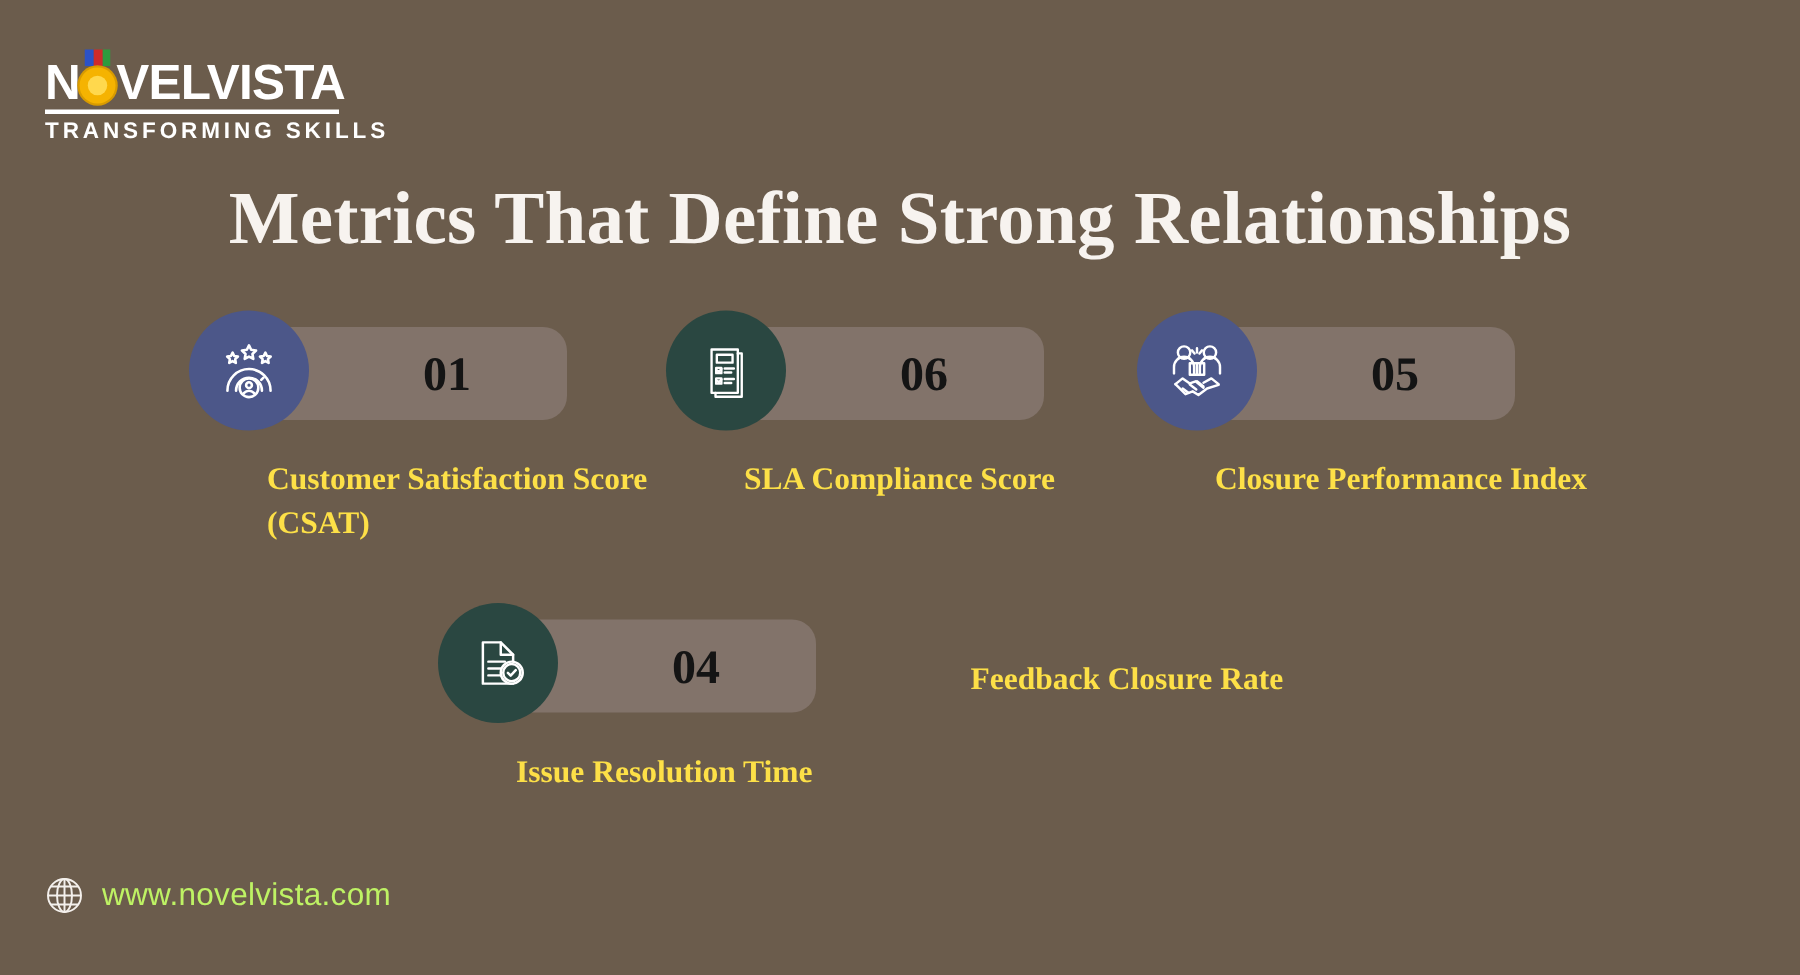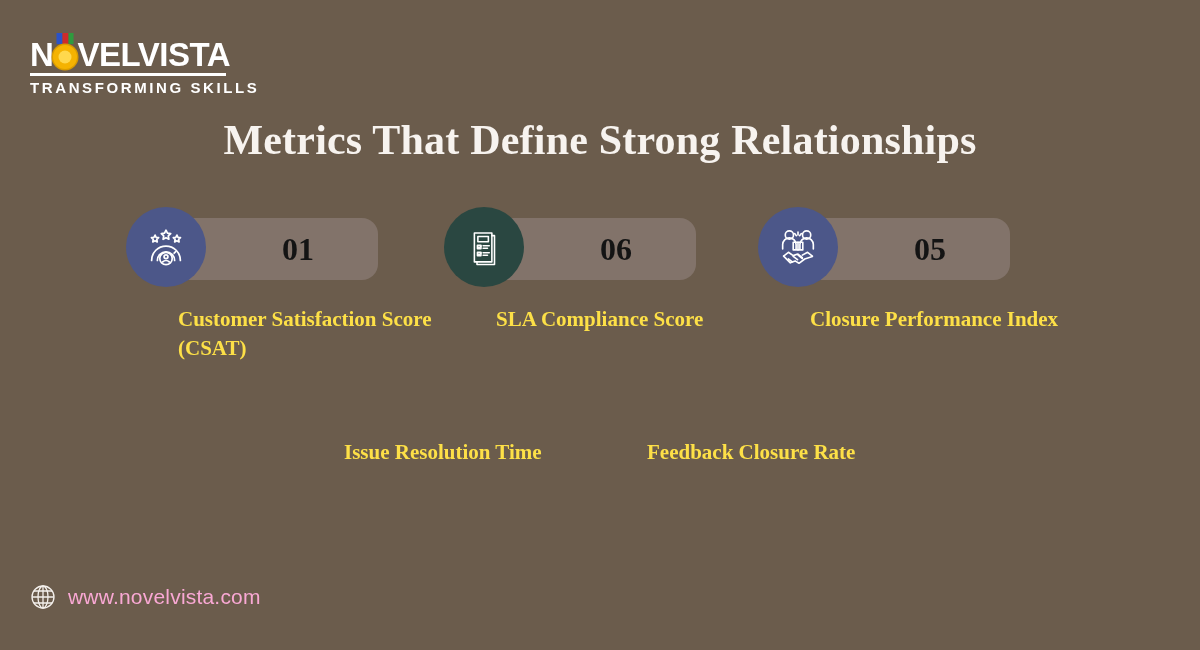--- a/index.html
+++ b/index.html
@@ -92,21 +92,21 @@
 
   
   #page-title {
     position: absolute;
     top: 116px;
     left: 0;
     width: 1200px;
     text-align: center;
     font-family: "Liberation Serif", serif;
     font-weight: bold;
-    font-size: 42px;
+    font-size: 50px;
     color: #f7f3ef;
     letter-spacing: 0.2px;
   }
 
   
   .card {
     position: absolute;
     width: 252px;
   }
   .card-pill {
@@ -164,21 +164,21 @@
     position: absolute;
     left: 30px;
     bottom: 40px;
     display: flex;
     align-items: center;
     gap: 12px;
   }
   #footer .url {
     font-family: "Liberation Sans", sans-serif;
     font-size: 21px;
-    color: #f9a8d4;
+    color: #bef264;
     letter-spacing: 0.2px;
   }
   svg { display: block; }
 </style>
 </head>
 <body>
 
 <div id="logo">
   <div class="logo-word">
     <span class="logo-part">N</span>
@@ -254,20 +254,33 @@
         <path d="M14 36.5l4 3M19 33.8l4.5 3.4M24 31.5l4.5 3.6"></path>
         <path d="M9 33.5l7 7 5-2 4 2.5 6-4.5 8-2.5"></path>
       </svg>
     </div>
     <span class="num">05</span>
   </div>
   <div class="card-label">Closure Performance Index</div>
 </div>
 
 <div class="card" id="card-4">
+  <div class="card-pill">
+    <div class="card-badge badge-green">
+      <svg width="44" height="44" viewBox="0 0 48 48" fill="none" stroke="#ffffff" stroke-width="1.8" stroke-linecap="round" stroke-linejoin="round">
+        <path d="M13 9h13l9 9v21H13z"></path>
+        <path d="M26 9v9h9"></path>
+        <path d="M17 23h12M17 28h12M17 33h10"></path>
+        <circle cx="34" cy="31" r="8" fill="#2a4741"></circle>
+        <circle cx="34" cy="31" r="6.2"></circle>
+        <path d="M31.2 31.2l2 2 3.7-4"></path>
+      </svg>
+    </div>
+    <span class="num">04</span>
+  </div>
   <div class="card-label narrow">Issue Resolution Time</div>
 </div>
 
 <div class="card" id="card-5">
   <div class="card-label narrow">Feedback Closure Rate</div>
 </div>
 
 <div id="footer">
   <span>
     <svg width="26" height="26" viewBox="0 0 26 26" fill="none" stroke="#f4f0ec" stroke-width="1.3">

